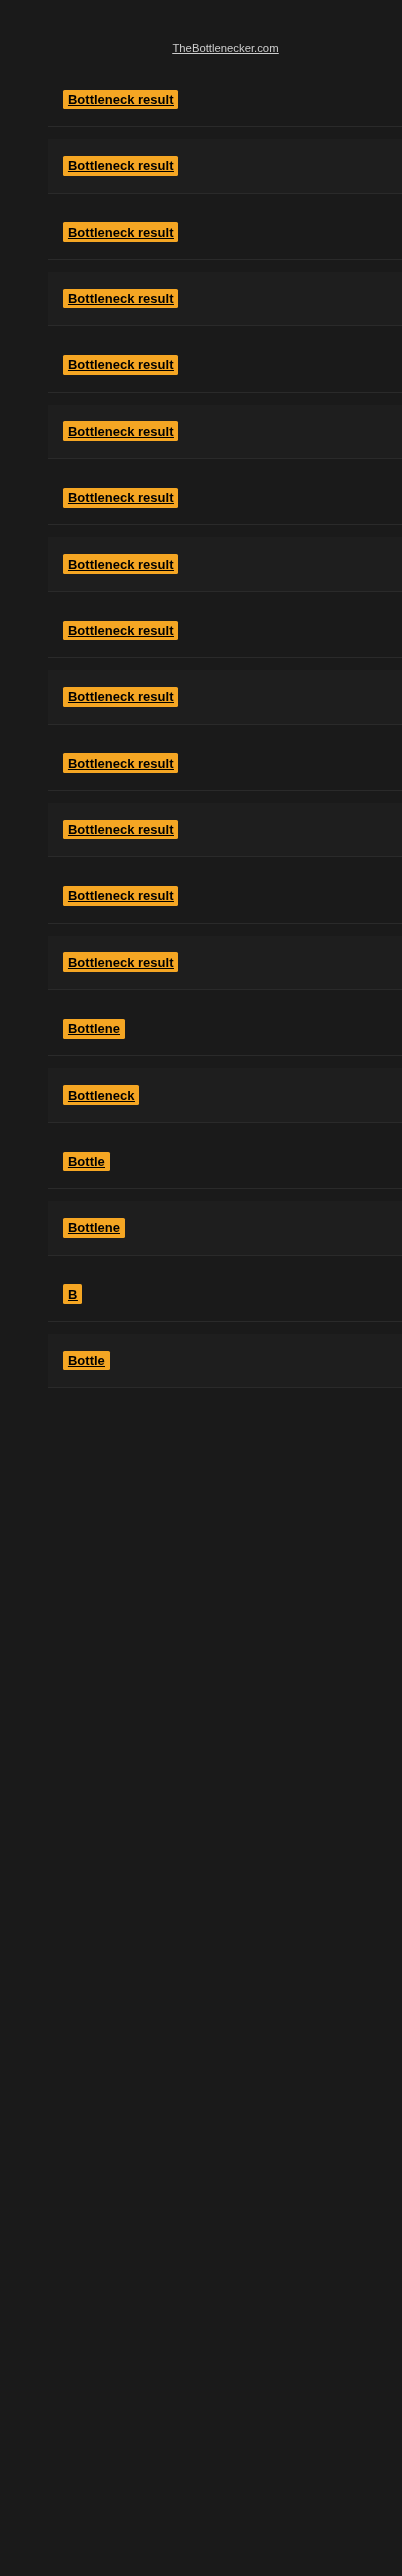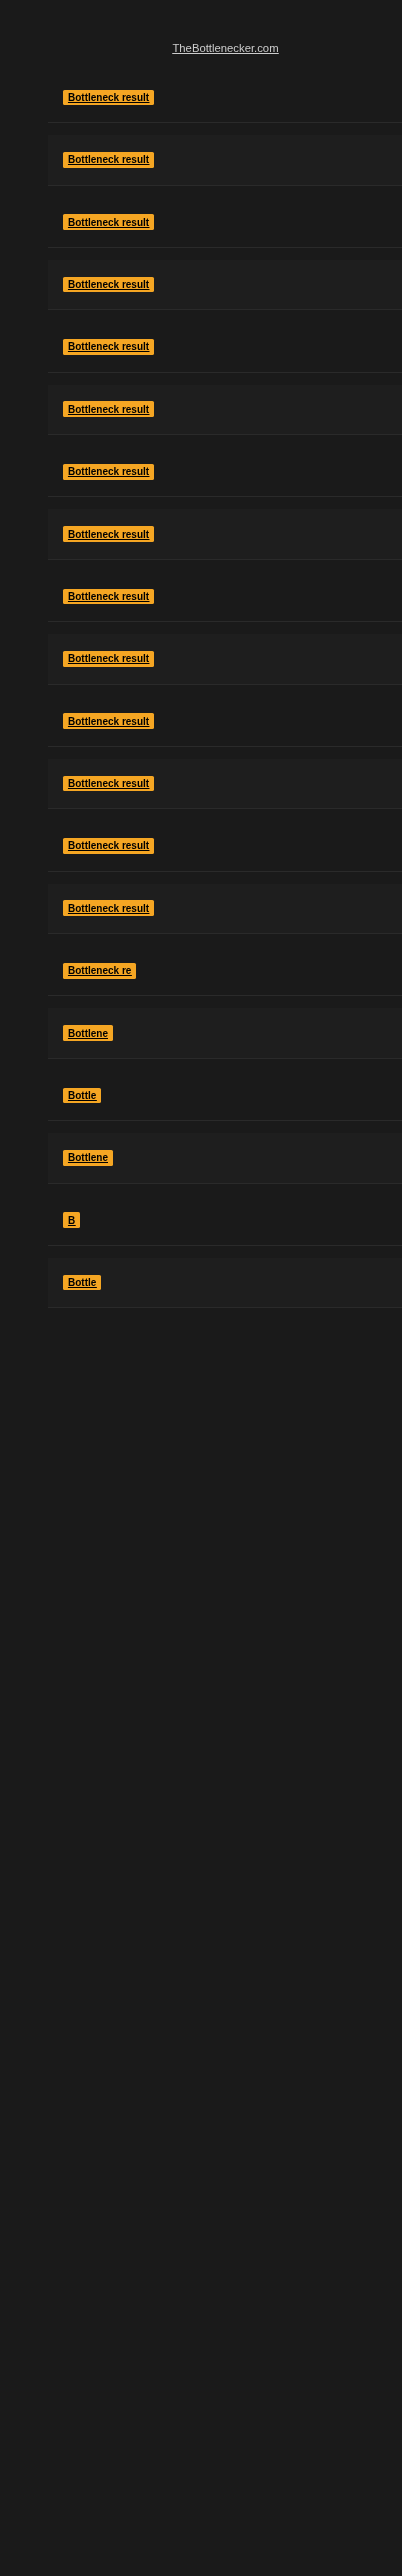--- a/index.html
+++ b/index.html
@@ -22,21 +22,21 @@
       color: #cccccc;
       font-size: 11.3px;
       padding: 6.4px 0;
       background-color: #1a1a1a;
     }
 
     .bottleneck-badge {
       display: inline-block;
       background-color: #f5a623;
       color: #000000;
-      font-size: 10px;
+      font-size: 13px;
       font-weight: bold;
       padding: 2.4px 4.8px;
       border-radius: 1.6px;
       white-space: nowrap;
       overflow: hidden;
     }
 
     .row {
       display: flex;
       align-items: center;
@@ -97,24 +97,24 @@
     <div class="row">
       <span class="bottleneck-badge">Bottleneck result</span>
     </div>
     <div class="row">
       <span class="bottleneck-badge">Bottleneck result</span>
     </div>
     <div class="row">
       <span class="bottleneck-badge">Bottleneck result</span>
     </div>
     <div class="row">
-      <span class="bottleneck-badge">Bottleneck re</span>
+      <span class="bottleneck-badge">Bottlene</span>
     </div>
     <div class="row">
-      <span class="bottleneck-badge">Bottlene</span>
+      <span class="bottleneck-badge">Bottleneck</span>
     </div>
     <div class="row">
       <span class="bottleneck-badge">Bottle</span>
     </div>
     <div class="row">
       <span class="bottleneck-badge">Bottlene</span>
     </div>
     <div class="row">
       <span class="bottleneck-badge">B</span>
     </div>

